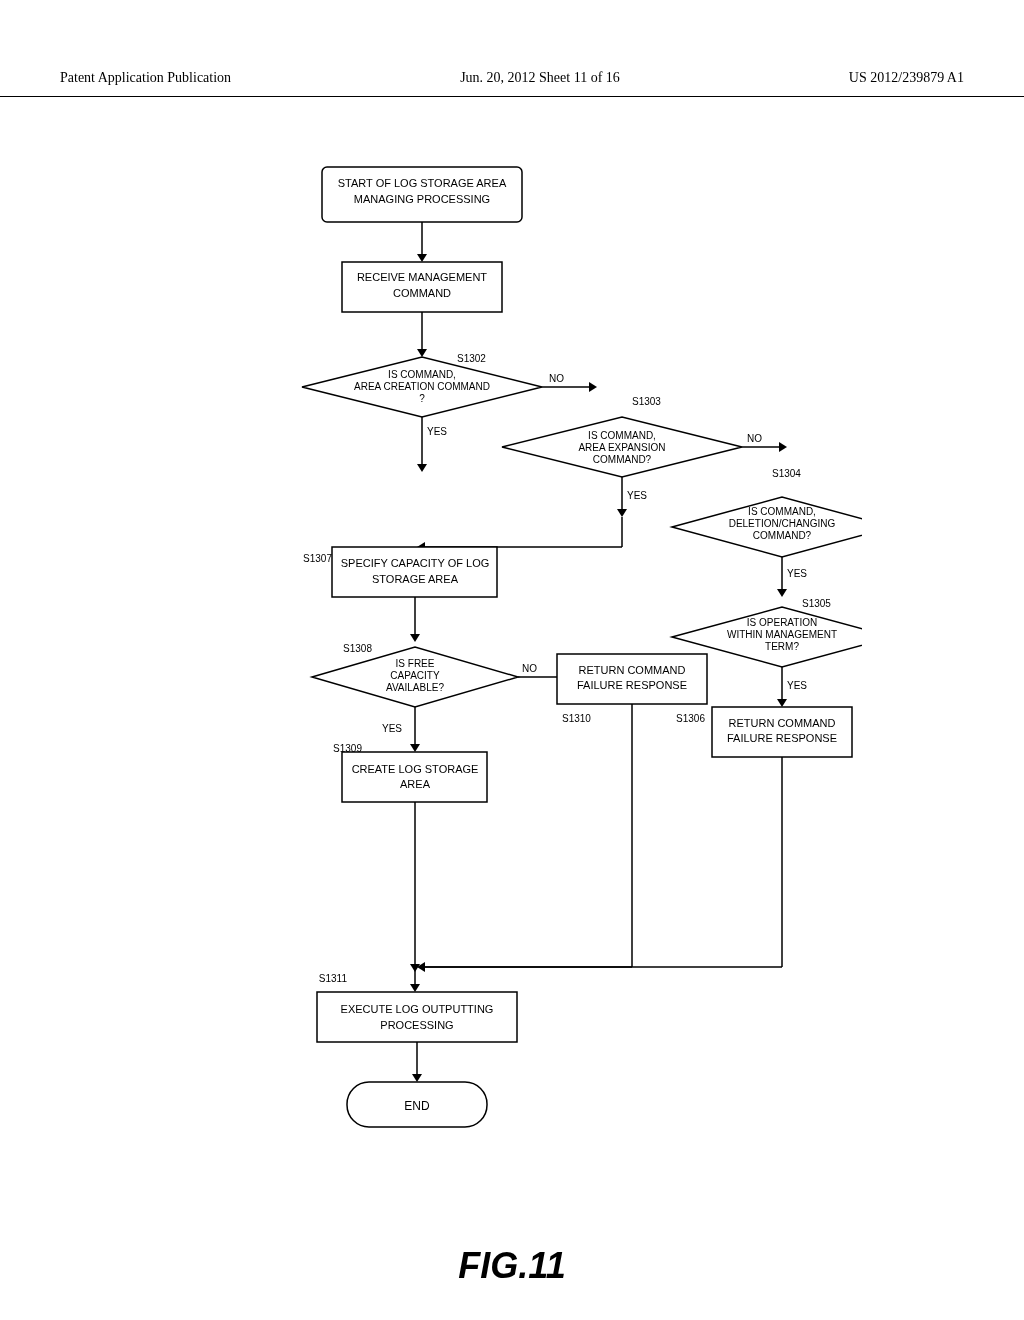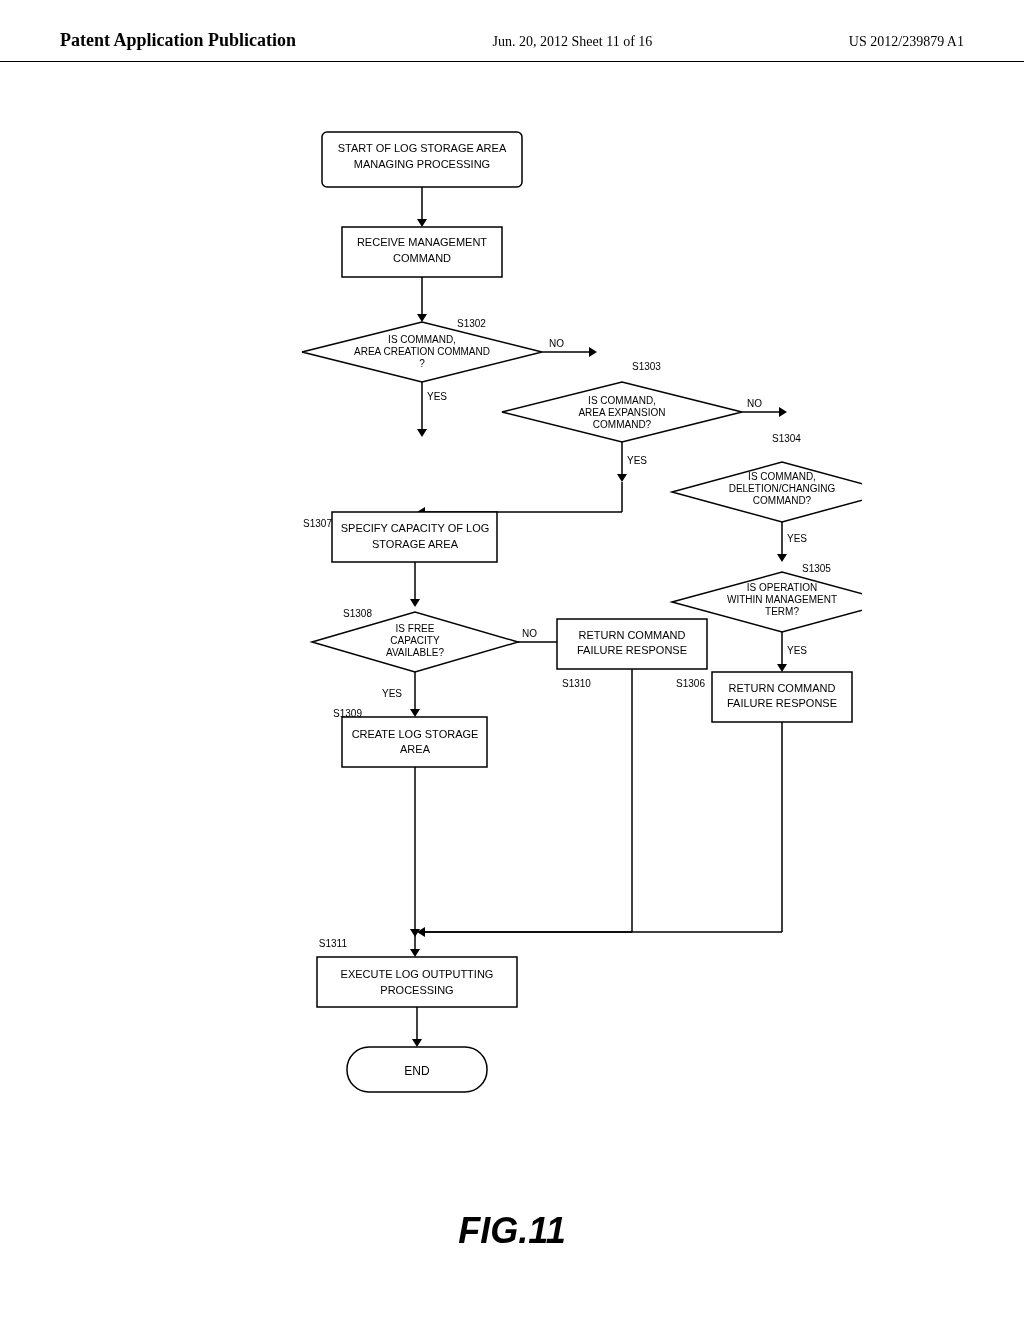--- a/index.html
+++ b/index.html
@@ -14,22 +14,23 @@
 
     
     .header {
       display: flex;
       justify-content: space-between;
       align-items: baseline;
       padding: 30px 60px 10px 60px;
       border-bottom: 1px solid #000;
     }
     .header-left {
-      font-weight: bold;
-      font-size: 18px;
+      font-weight: normal;
+      font-size: 14px;
+      margin-top: 40px;
     }
     .header-center {
       font-size: 14px;
     }
     .header-right {
       font-size: 14px;
       text-align: right;
     }
 
     

